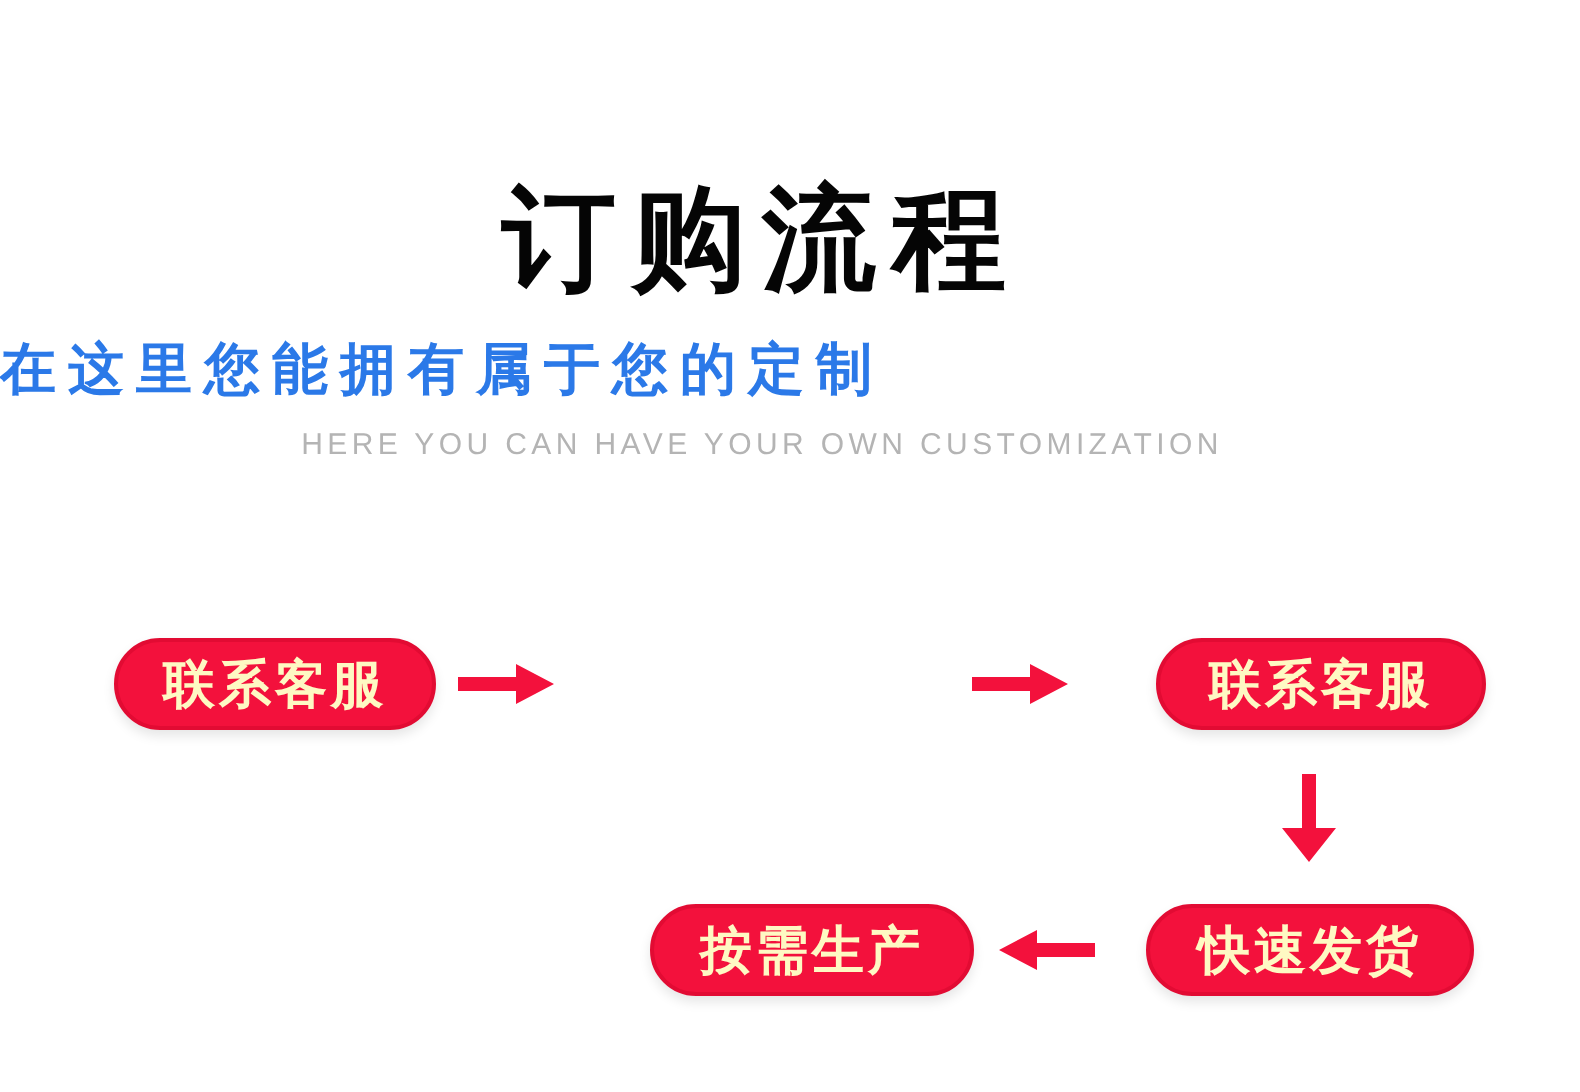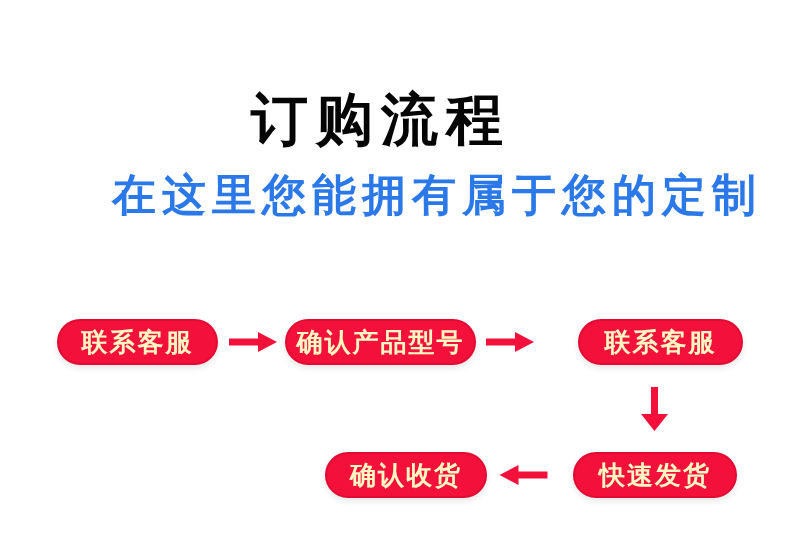--- a/index.html
+++ b/index.html
@@ -22,22 +22,22 @@
   .title{
     position:absolute;left:0;top:82px;width:100%;
     text-align:center;
     font-size:57px;font-weight:bold;
     letter-spacing:8px;
     color:var(--title-black);
     white-space:nowrap;
   }
   .subtitle{
     position:absolute;left:0;top:166px;width:100%;
-    text-align:right;
-    font-size:44px;font-weight:bold;
+    text-align:left;
+    font-size:28px;font-weight:bold;
     letter-spacing:6px;
     color:var(--accent-blue);
     white-space:nowrap;
   }
   .subtitle-en{
     position:absolute;left:0;top:214px;width:100%;
     text-align:center;
     font-size:15px;font-weight:normal;
     letter-spacing:2.2px;
     color:var(--muted-gray);
@@ -69,53 +69,51 @@
   .arrow-4{left:499px; top:463px; width:49px; height:24px;}
   .arrow-fill{fill:var(--accent-red);}
 </style>
 </head>
 <body>
 
 <div class="canvas">
 
   <div class="title">订购流程</div>
   <div class="subtitle">在这里您能拥有属于您的定制</div>
+  <div class="subtitle-en">HERE YOU CAN HAVE YOUR OWN CUSTOMIZATION</div>
 
   <div class="pill pill-1">
     <span>联系客服</span>
   </div>
 
   <span class="arrow arrow-1">
     <svg viewBox="0 0 48 24" xmlns="http://www.w3.org/2000/svg">
       <path class="arrow-fill" d="M0 8.5 H29 V2 L48 12 L29 22 V15.5 H0 Z"></path>
     </svg>
   </span>
 
-  <div class="pill pill-2">
-    <span>确认产品型号</span>
-  </div>
 
   <span class="arrow arrow-2">
     <svg viewBox="0 0 48 24" xmlns="http://www.w3.org/2000/svg">
       <path class="arrow-fill" d="M0 8.5 H29 V2 L48 12 L29 22 V15.5 H0 Z"></path>
     </svg>
   </span>
 
   <div class="pill pill-3">
     <span>联系客服</span>
   </div>
 
   <span class="arrow arrow-3">
     <svg viewBox="0 0 27 44" xmlns="http://www.w3.org/2000/svg">
       <path class="arrow-fill" d="M10 0 H17 V27 H27 L13.5 44 L0 27 H10 Z"></path>
     </svg>
   </span>
 
   <div class="pill pill-4">
-    <span>确认收货</span>
+    <span>按需生产</span>
   </div>
 
   <span class="arrow arrow-4">
     <svg viewBox="0 0 48 24" xmlns="http://www.w3.org/2000/svg">
       <path class="arrow-fill" d="M48 8.5 H19 V2 L0 12 L19 22 V15.5 H48 Z"></path>
     </svg>
   </span>
 
   <div class="pill pill-5">
     <span>快速发货</span>

